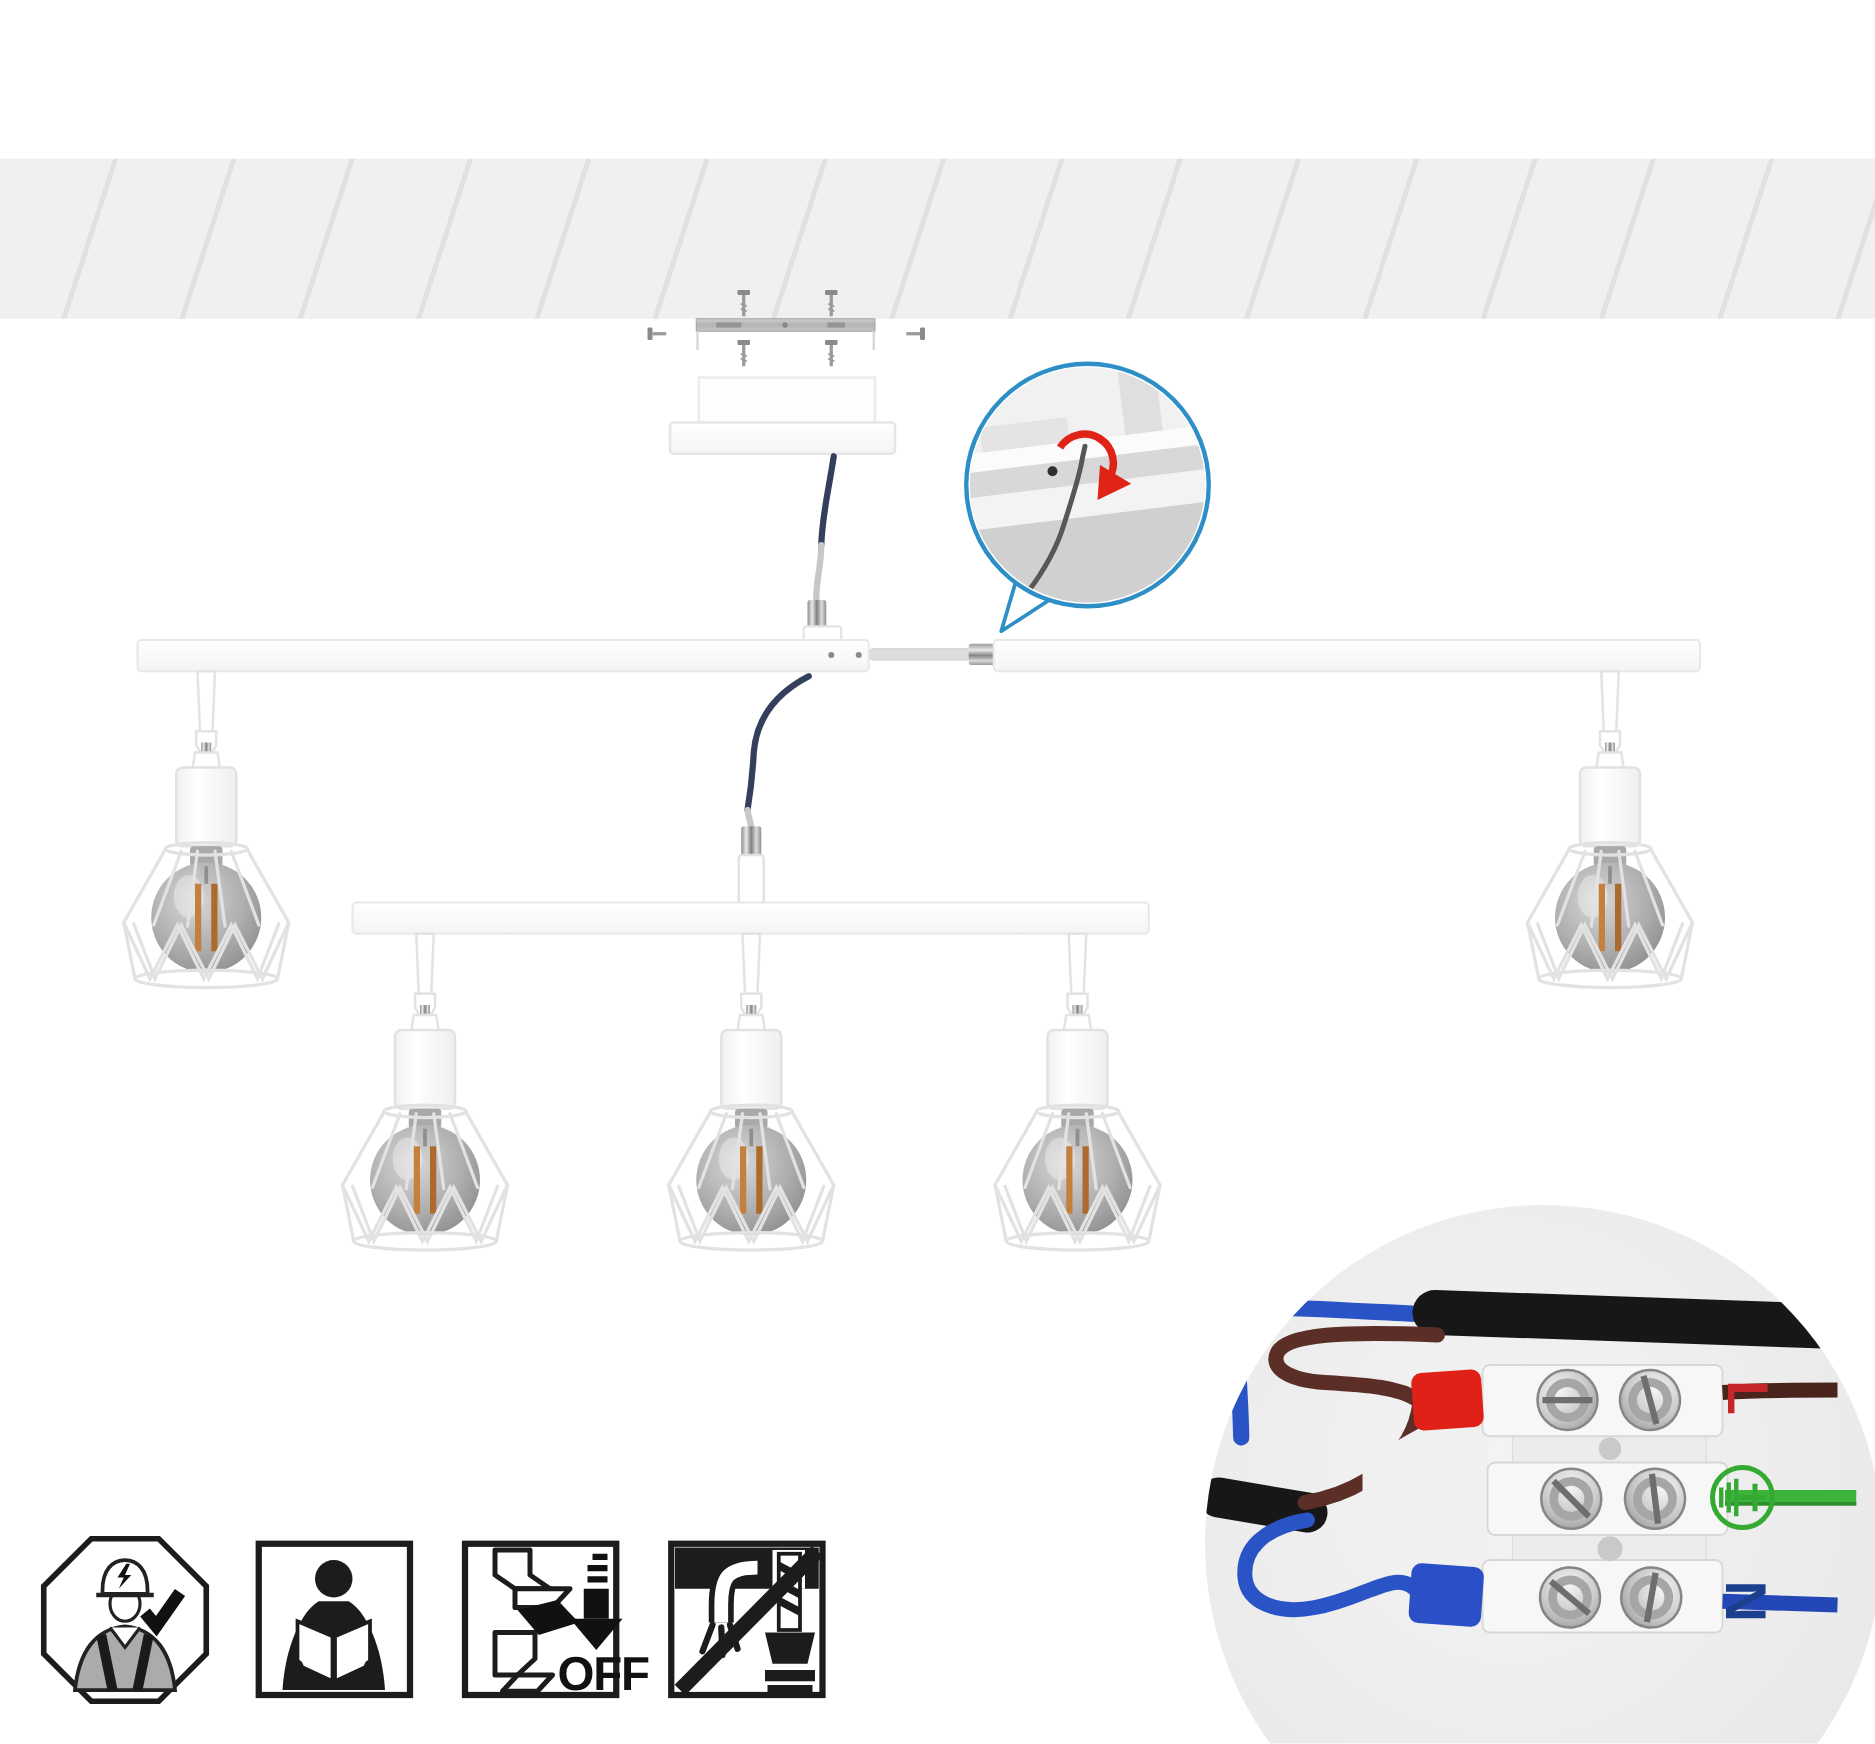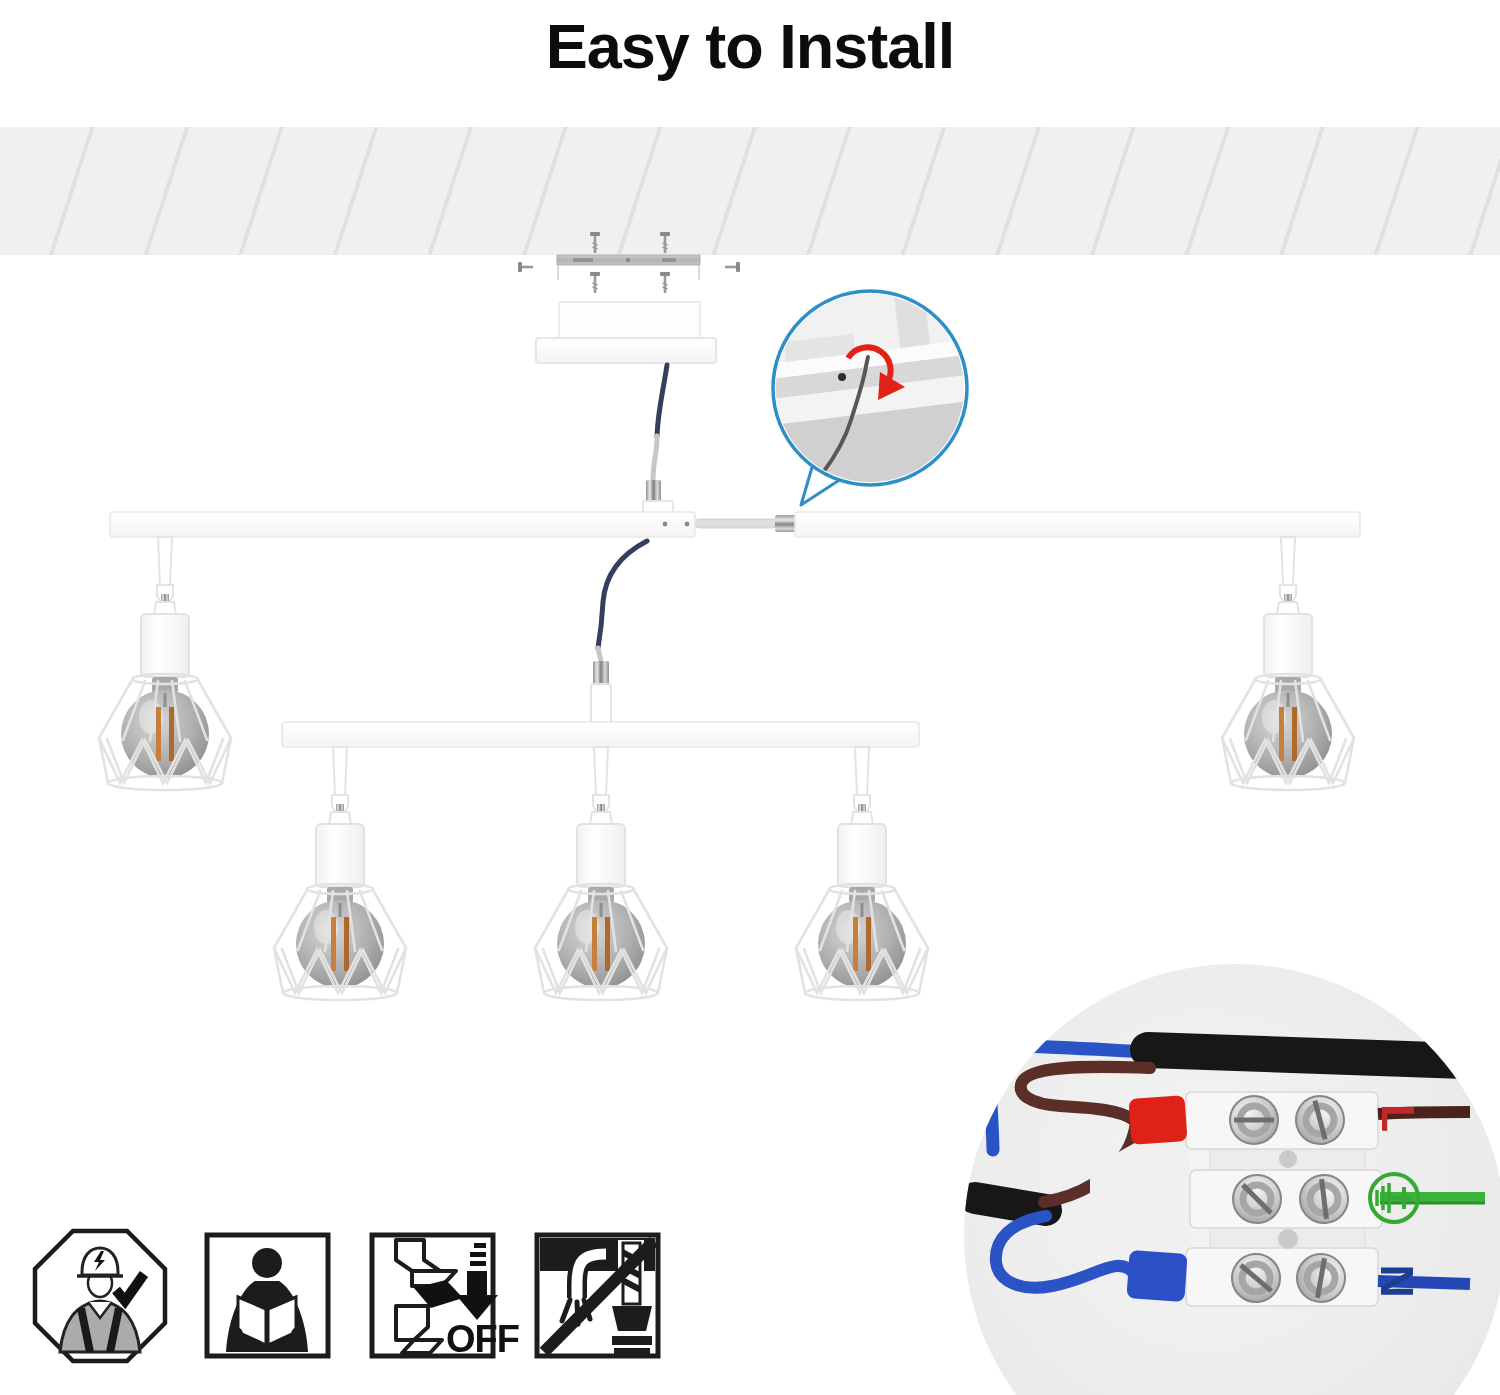--- a/index.html
+++ b/index.html
@@ -18,21 +18,20 @@
       repeating-linear-gradient(108deg,#f0f0f0 0px,#f0f0f0 86px,#e1e1e1 86px,#e1e1e1 90px);
   }
   #scene{position:absolute;top:0;left:0;}
   text{font-family:"Liberation Sans",sans-serif;}
 </style>
 </head>
 <body>
 
 <div id="canvas">
 
-<h1 id="title">Easy to Install</h1>
 
 <div id="ceiling"></div>
 
 <svg id="scene" width="1500" height="1395" viewBox="0 0 1500 1395">
   <defs>
     <linearGradient id="gradTrack" x1="0" y1="0" x2="0" y2="1">
       <stop offset="0" stop-color="#ffffff"></stop>
           <stop offset="1" stop-color="#f4f4f4"></stop>
     </linearGradient>
     <linearGradient id="gradSocket" x1="0" y1="0" x2="1" y2="0">

